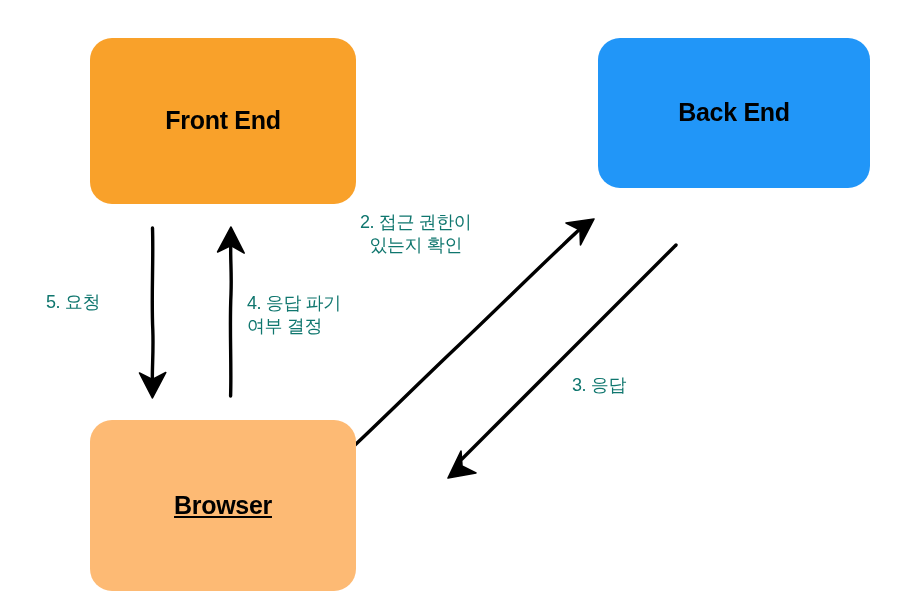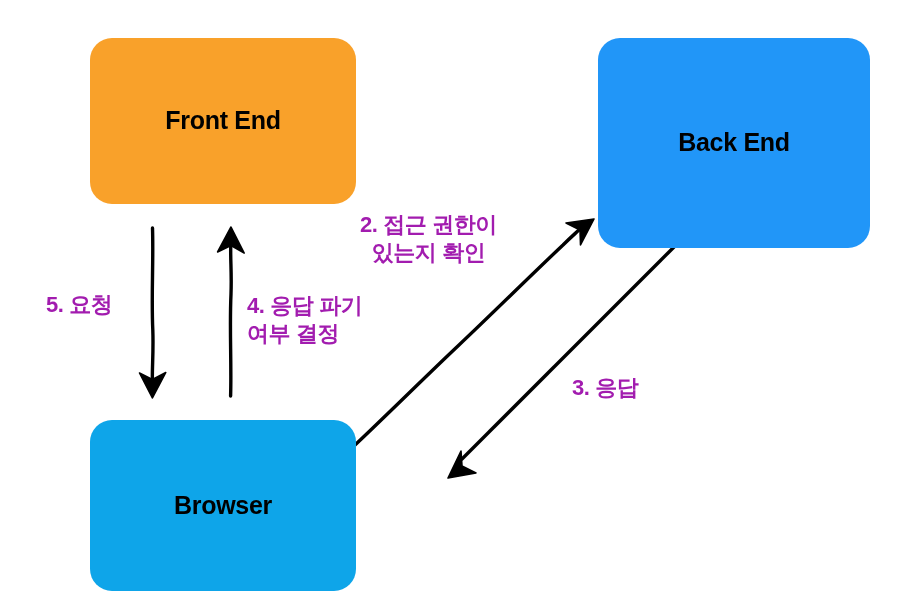--- a/index.html
+++ b/index.html
@@ -34,33 +34,33 @@
     text-align: center;
     line-height: 1.1;
   }
   #node-frontend {
     left: 65px;  top: 38px;
     width: 266px; height: 166px;
     background: #F9A12A;
   }
   #node-backend {
     left: 573px; top: 38px;
-    width: 272px; height: 210px;
+    width: 272px; height: 150px;
     background: #2196F8;
   }
   #node-browser {
     left: 65px;  top: 420px;
     width: 266px; height: 171px;
     background: #52D135;
   }
   .edge-label {
     position: absolute;
-    font-weight: bold;
-    font-size: 22px;
-    color: #a21caf;
+    font-weight: normal;
+    font-size: 18px;
+    color: #0f766e;
     line-height: 1.28;
     white-space: pre-line;
     letter-spacing: -0.4px;
   }
   #label-1 { left: 46px;  top: 291px; text-align: left;   }
   #label-4 { left: 247px; top: 292px; text-align: left; }
   #label-2 { left: 360px; top: 211px; text-align: center; }
   #label-3 { left: 572px; top: 374px; text-align: center;   }
   #arrow-layer {
     position: absolute;
@@ -97,21 +97,21 @@
   </svg>
 
   <div class="node" id="node-frontend" style="background: rgb(249, 161, 42);">
     <span class="node-label">Front End</span>
   </div>
 
   <div class="node" id="node-backend" style="background: rgb(33, 150, 248);">
     <span class="node-label">Back End</span>
   </div>
 
-  <div class="node" id="node-browser" style="background: #0ea5e9;">
+  <div class="node" id="node-browser" style="background: #fdba74; text-decoration: underline;">
     <span class="node-label">Browser</span>
   </div>
 
   <div class="edge-label" id="label-1">5. 요청</div>
 
   <div class="edge-label" id="label-4">4. 응답 파기
 여부 결정</div>
 
   <div class="edge-label" id="label-2">2. 접근 권한이
 있는지 확인</div>

